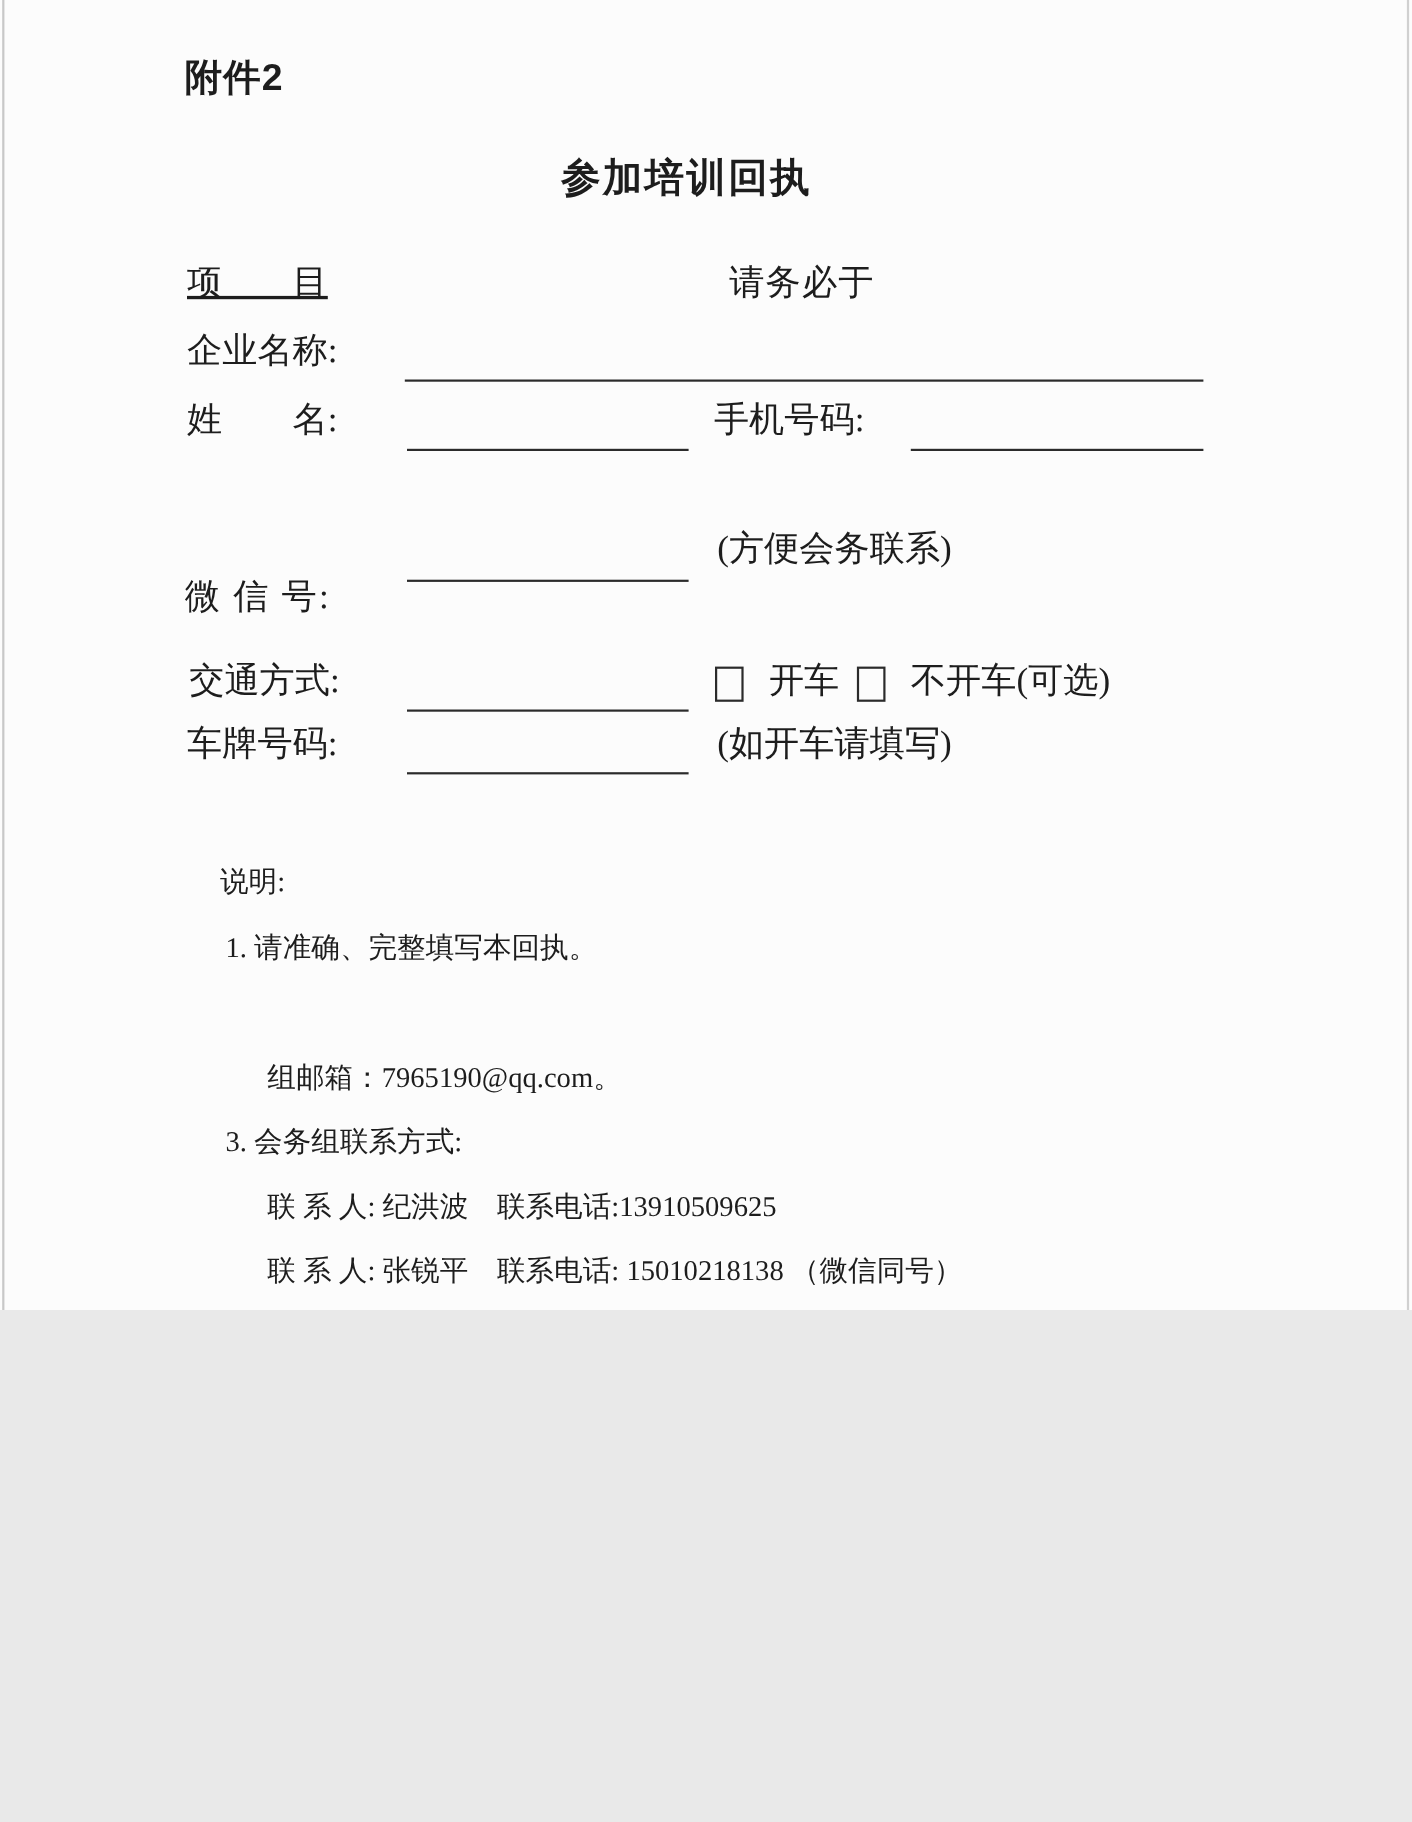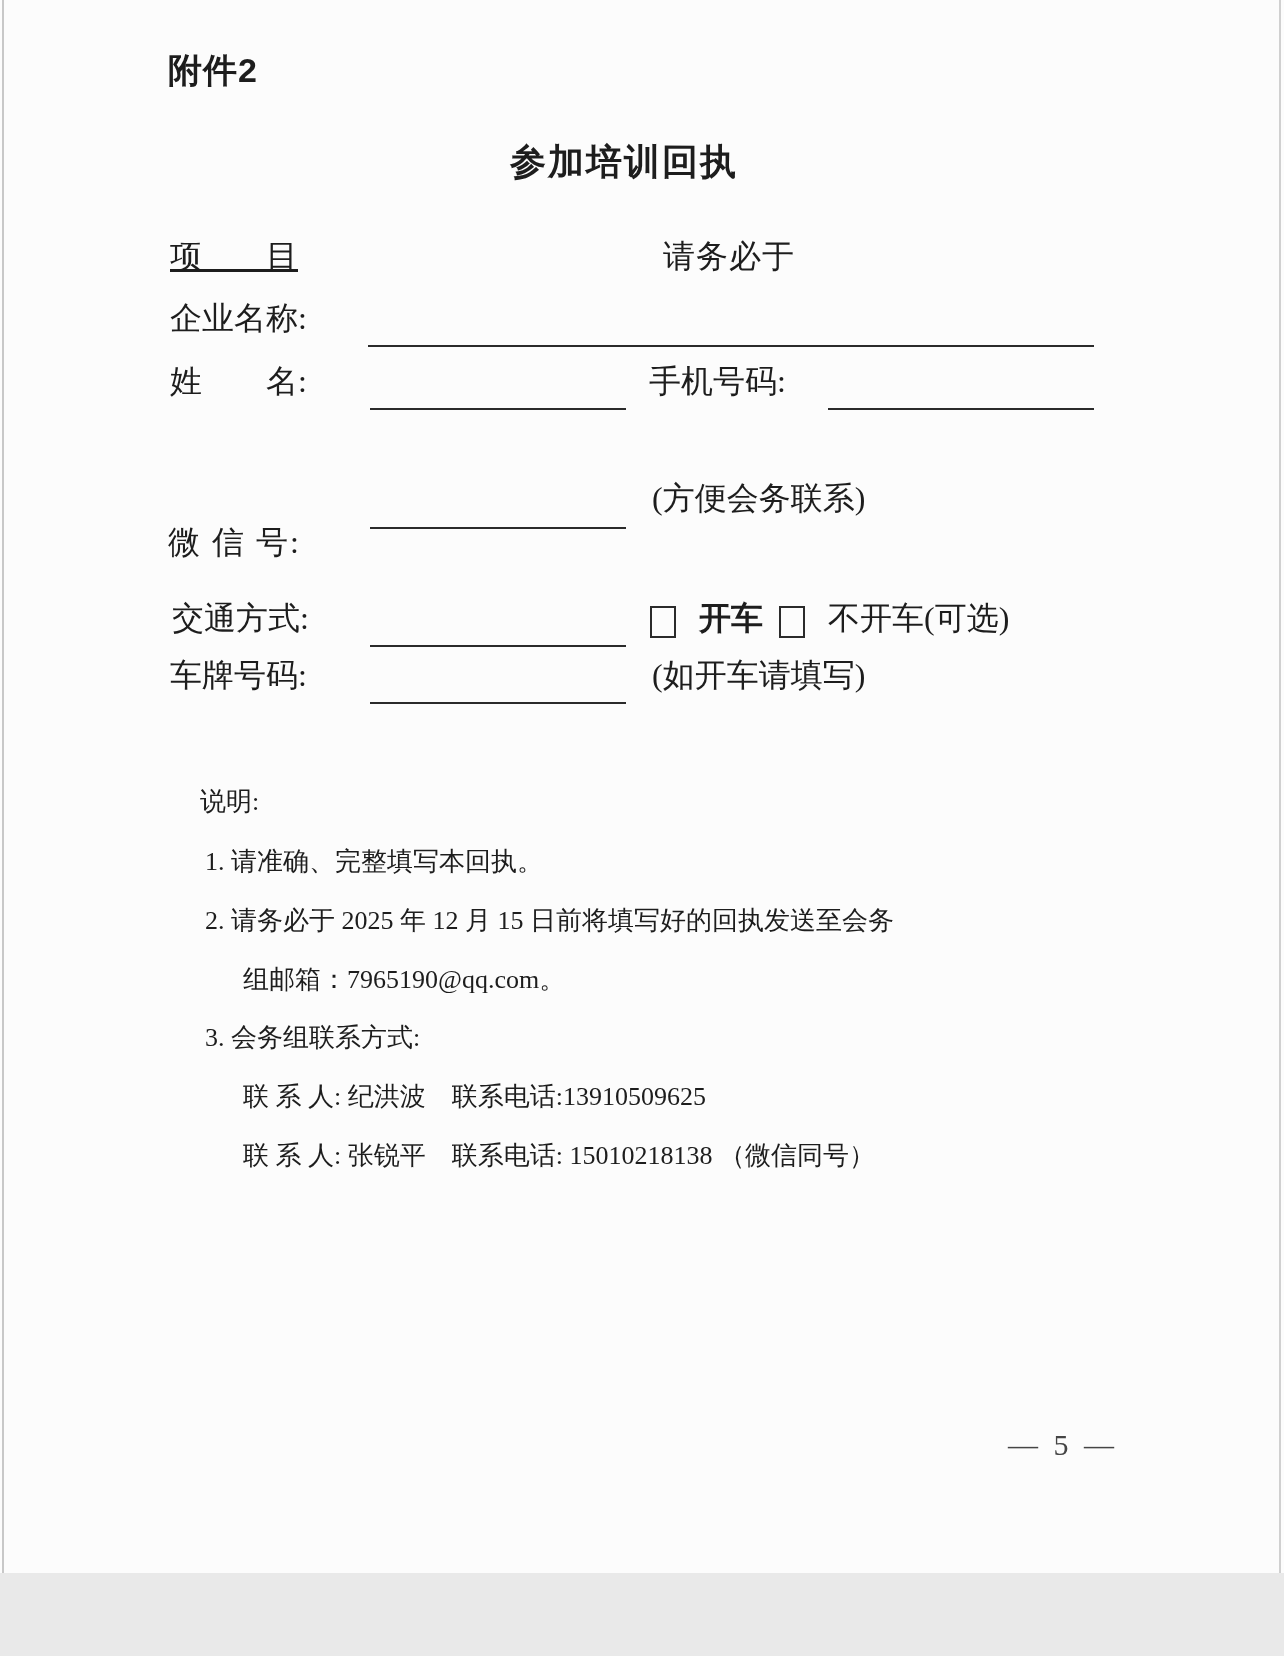--- a/index.html
+++ b/index.html
@@ -3,21 +3,21 @@
 <meta charset="utf-8">
 <style>
   html, body {
     margin: 0;
     padding: 0;
     background: #e9e9e9;
   }
   .page {
     position: relative;
     width: 1284px;
-    height: 1573px;
+    height: 1191px;
     background: #fcfcfc;
     overflow: hidden;
     font-family: "Liberation Serif", "DejaVu Serif", serif;
     color: #1d1d1d;
   }
   .edge {
     position: absolute;
     top: 0;
     height: 100%;
   }
@@ -78,21 +78,21 @@
   .phone-label { left: 649px; top: 361px; }
   .phone-line  { left: 828px; top: 408px; width: 266px; }
   
   .wechat-label { left: 168px; top: 478px; letter-spacing: 2px; margin-top: 44px; }
   .wechat-line  { left: 370px; top: 527px; width: 256px; }
   .wechat-note  { left: 652px; top: 478px; }
   
   .transport-label { left: 172px; top: 598px; }
   .transport-line  { left: 370px; top: 645px; width: 256px; }
   .cbox-drive      { left: 650px; top: 606px; }
-  .drive-label     { left: 699px; top: 598px; font-weight: bold; }
+  .drive-label     { left: 699px; top: 598px; }
   .cbox-nodrive    { left: 779px; top: 606px; }
   .nodrive-label   { left: 828px; top: 598px; }
   
   .plate-label { left: 170px; top: 655px; }
   .plate-line  { left: 370px; top: 702px; width: 256px; }
   .plate-note  { left: 652px; top: 655px; }
   
   .notes-heading { left: 200px; top: 782px; }
   .note-1        { left: 205px; top: 842px; }
   .note-2a       { left: 205px; top: 901px; }
@@ -141,20 +141,19 @@
   <div class="lbl drive-label">开车</div>
   <div class="cbox cbox-nodrive"></div>
   <div class="lbl nodrive-label">不开车(可选)</div>
 
   <div class="lbl plate-label">车牌号码:</div>
   <div class="fill-line plate-line"></div>
   <div class="lbl plate-note">(如开车请填写)</div>
 
   <div class="note notes-heading">说明:</div>
   <div class="note note-1">1. 请准确、完整填写本回执。</div>
-  <div class="note note-2a">2. 请务必于 2025 年 12 月 15 日前将填写好的回执发送至会务</div>
   <div class="note note-2b">组邮箱：7965190@qq.com。</div>
   <div class="note note-3">3. 会务组联系方式:</div>
   <div class="note contact-1">联 系 人: 纪洪波　联系电话:13910509625</div>
   <div class="note contact-2">联 系 人: 张锐平　联系电话: 15010218138 （微信同号）</div>
 
   <div class="pageno">— 5 —</div>
 </div>
 
 </body></html>

